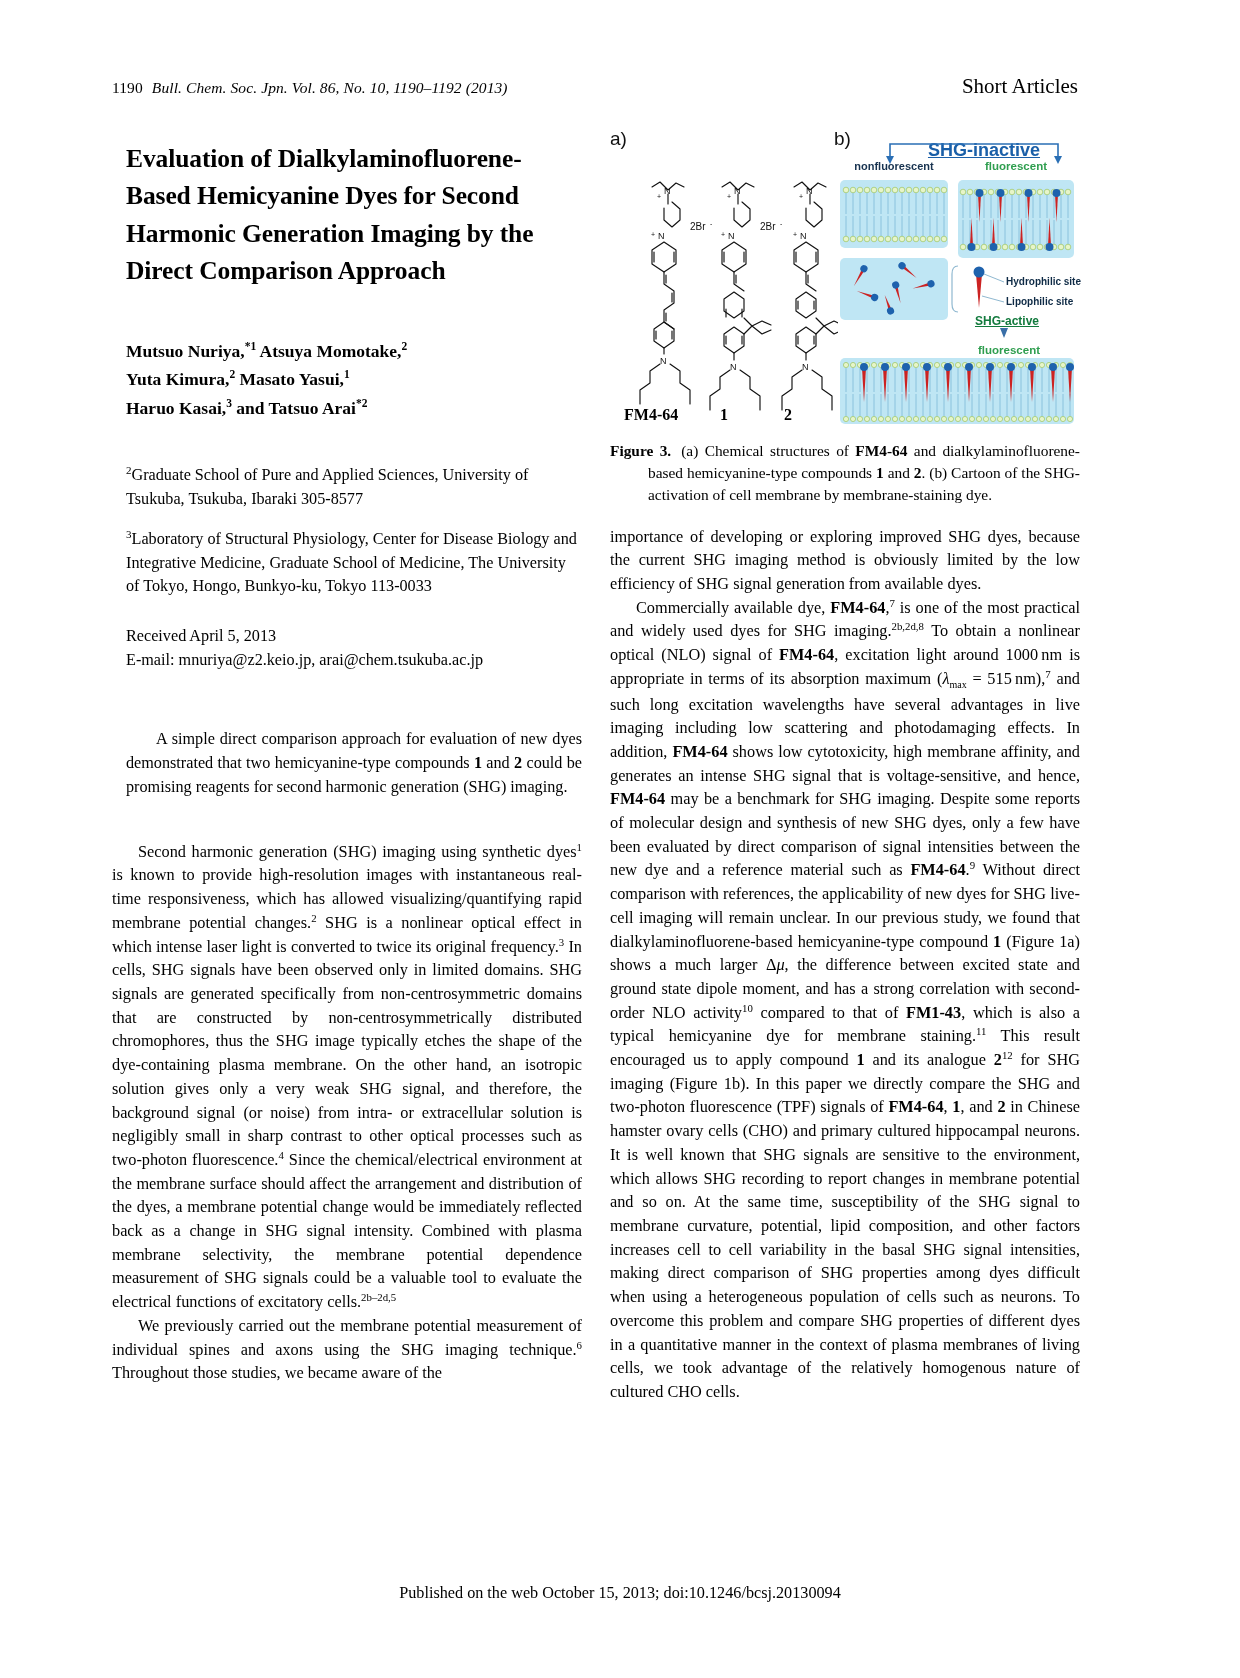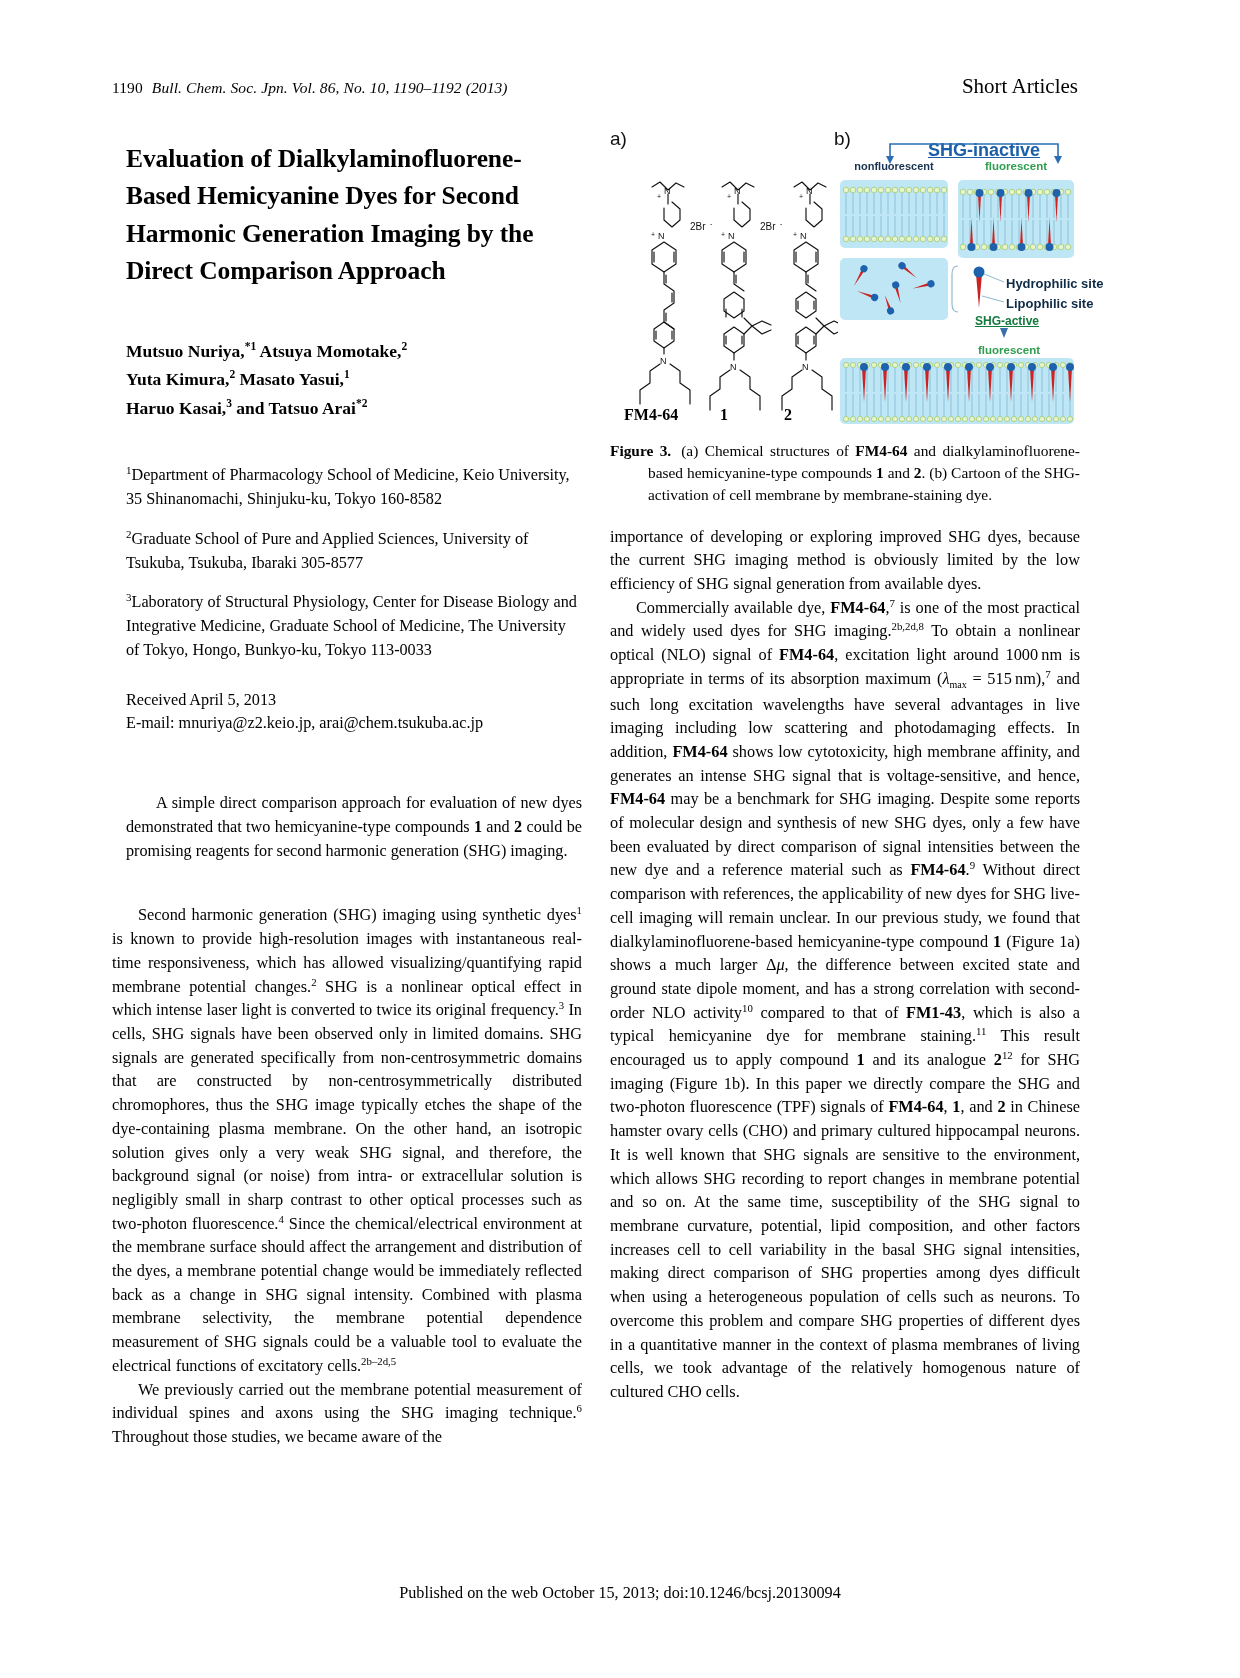--- a/index.html
+++ b/index.html
@@ -191,21 +191,21 @@
     position: absolute;
     left: 118px; top: 208px; width: 118px;
     text-align: center;
     font-family: "Liberation Sans", sans-serif;
     font-size: 11.5px; font-weight: bold;
     color: #2f9e4f;
   }
   .legend-text {
     position: absolute;
     font-family: "Liberation Sans", sans-serif;
-    font-size: 13px;
+    font-size: 10px;
     font-weight: bold;
     color: #0e2a45;
     white-space: nowrap;
   }
 
   .fig-caption {
     margin: 12px 0 0 0;
     font-size: 15.4px;
     line-height: 1.44;
     text-align: justify;
@@ -241,21 +241,20 @@
 
     <h1 class="title">Evaluation of Dialkylaminofluorene-Based Hemicyanine Dyes for Second Harmonic Generation Imaging by the Direct Comparison Approach</h1>
 
     <div class="authors">
       <div>Mutsuo Nuriya,<sup>*1</sup> Atsuya Momotake,<sup>2</sup></div>
       <div>Yuta Kimura,<sup>2</sup> Masato Yasui,<sup>1</sup></div>
       <div>Haruo Kasai,<sup>3</sup> and Tatsuo Arai<sup>*2</sup></div>
     </div>
 
     <div class="affils">
-      <div class="affil"><sup>1</sup><span>Department of Pharmacology School of Medicine, Keio University, 35 Shinanomachi, Shinjuku-ku, Tokyo 160-8582</span></div>
       <div class="affil"><sup>2</sup><span>Graduate School of Pure and Applied Sciences, University of Tsukuba, Tsukuba, Ibaraki 305-8577</span></div>
       <div class="affil"><sup>3</sup><span>Laboratory of Structural Physiology, Center for Disease Biology and Integrative Medicine, Graduate School of Medicine, The University of Tokyo, Hongo, Bunkyo-ku, Tokyo 113-0033</span></div>
     </div>
 
     <div class="received">
       <div>Received April 5, 2013</div>
       <div>E-mail: mnuriya@z2.keio.jp, arai@chem.tsukuba.ac.jp</div>
     </div>
 
     <div class="abstract">

